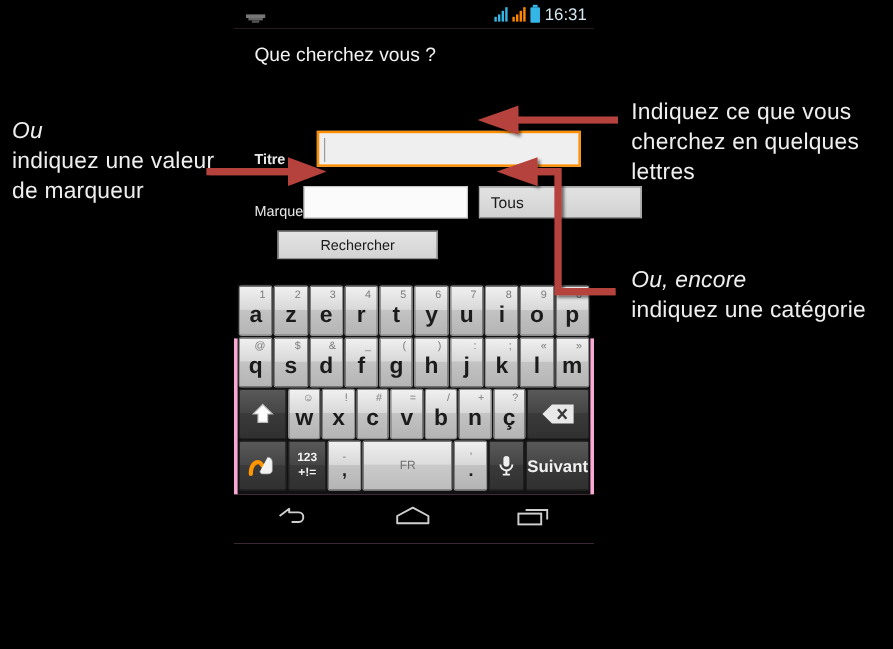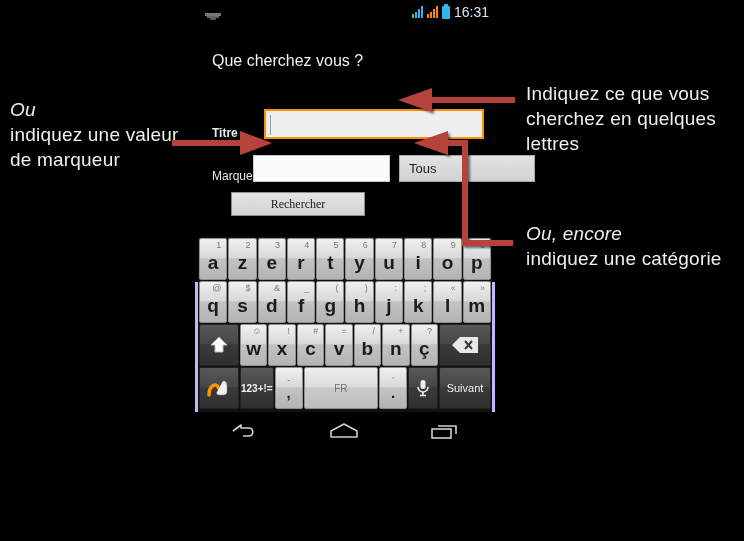--- a/index.html
+++ b/index.html
@@ -21,21 +21,21 @@
     white-space:pre-line;
   }
   .annot .it{font-style:italic;}
   #annot-left{left:10px;top:72px;width:180px;}
   #annot-top-right{left:526px;top:56px;width:216px;}
   #annot-bottom-right{left:526px;top:196px;width:210px;}
 
   
   #phone{
     position:absolute;left:195px;top:0;width:300px;height:453px;
-    background:#c4b5fd;
+    background:#f9a8d4;
   }
   
   #statusbar{
     position:relative;height:24px;background:#000;
   }
   #sb-left{position:absolute;left:9px;top:7px;width:18px;height:9px;}
   #sb-right{position:absolute;right:6px;top:2px;height:20px;display:flex;align-items:center;gap:4px;}
   .bars{display:flex;align-items:flex-end;gap:1px;height:12px;}
   .bars i{display:block;width:2px;background:#33b5e5;}
   .bars i:nth-child(1){height:4px;}
@@ -55,21 +55,21 @@
     display:flex;align-items:center;
   }
   #titlebar span{
     color:#1c1c1c;font-size:12px;font-weight:bold;padding-left:7px;
     text-shadow:0 1px 0 rgba(255,255,255,.35);
   }
 
   
   #form{position:relative;height:258px;background:#000;}
   #heading{
-    position:absolute;left:17px;top:28px;
+    position:absolute;left:17px;top:14px;
     color:#f2f2f2;font-size:16px;
   }
   .lbl{position:absolute;color:#e8e8e8;font-size:12px;}
   #lbl-titre{left:17px;top:102px;font-weight:bold;}
   #lbl-marqueur{left:17px;top:145px;}
 
   .txtfield{
     position:absolute;
     background:#f3f3f3;
     box-sizing:border-box;
@@ -97,21 +97,21 @@
   .spinner span{padding-left:9px;font-size:13px;color:#1a1a1a;}
 
   .btn{
     position:absolute;height:24px;
     background:linear-gradient(180deg,#e4e4e4 0%,#d3d3d3 100%);
     border:1px solid #8f8f8f;
     box-sizing:border-box;
     display:flex;align-items:center;justify-content:center;
     font-size:12px;color:#1a1a1a;
   }
-  #btn-rechercher{left:36px;top:168px;width:134px;font-family:Liberation Serif, serif;}
+  #btn-rechercher{left:36px;top:168px;width:134px;}
   #btn-creer{left:186px;top:168px;width:120px;}
 
   
   #keyboard{
     position:absolute;left:3px;bottom:41px;width:294px;
     background:#111;
     padding:1px 0 2px 0;
   }
   .krow{display:flex;gap:1px;margin-bottom:1px;padding:0 1px;}
   .key{
@@ -134,24 +134,24 @@
     border:1px solid #222;
     color:#f2f2f2;
     align-items:center;padding-bottom:0;
   }
   .key.space{
     background:linear-gradient(180deg,#eee 0%,#dcdcdc 48%,#cacaca 49%,#bdbdbd 100%);
     align-items:center;padding-bottom:0;
     font-size:10px;font-weight:normal;color:#6f6f6f;
   }
   .key.num2{
-    align-items:center;padding-bottom:0;flex-direction:row;justify-content:center;
+    align-items:center;padding-bottom:0;flex-direction:column;justify-content:center;
     font-size:10px;line-height:13px;font-weight:bold;
   }
-  .key.suivant{font-size:11px;font-weight:normal;}
+  .key.suivant{font-size:14px;font-weight:bold;}
   .k-shift{flex:0 0 40px;}
   .k-back{flex:0 0 52px;}
   .k-swipe{flex:0 0 40px;}
   .k-num{flex:0 0 32px;}
   .k-punc{flex:0 0 28px;}
   .k-space{flex:1 1 auto;}
   .k-mic{flex:0 0 30px;}
   .k-suivant{flex:0 0 52px;}
   .punc{flex-direction:column;justify-content:center;align-items:center;padding-bottom:0;}
   .punc .top{font-size:9px;font-weight:normal;color:#7b7b7b;line-height:10px;}

